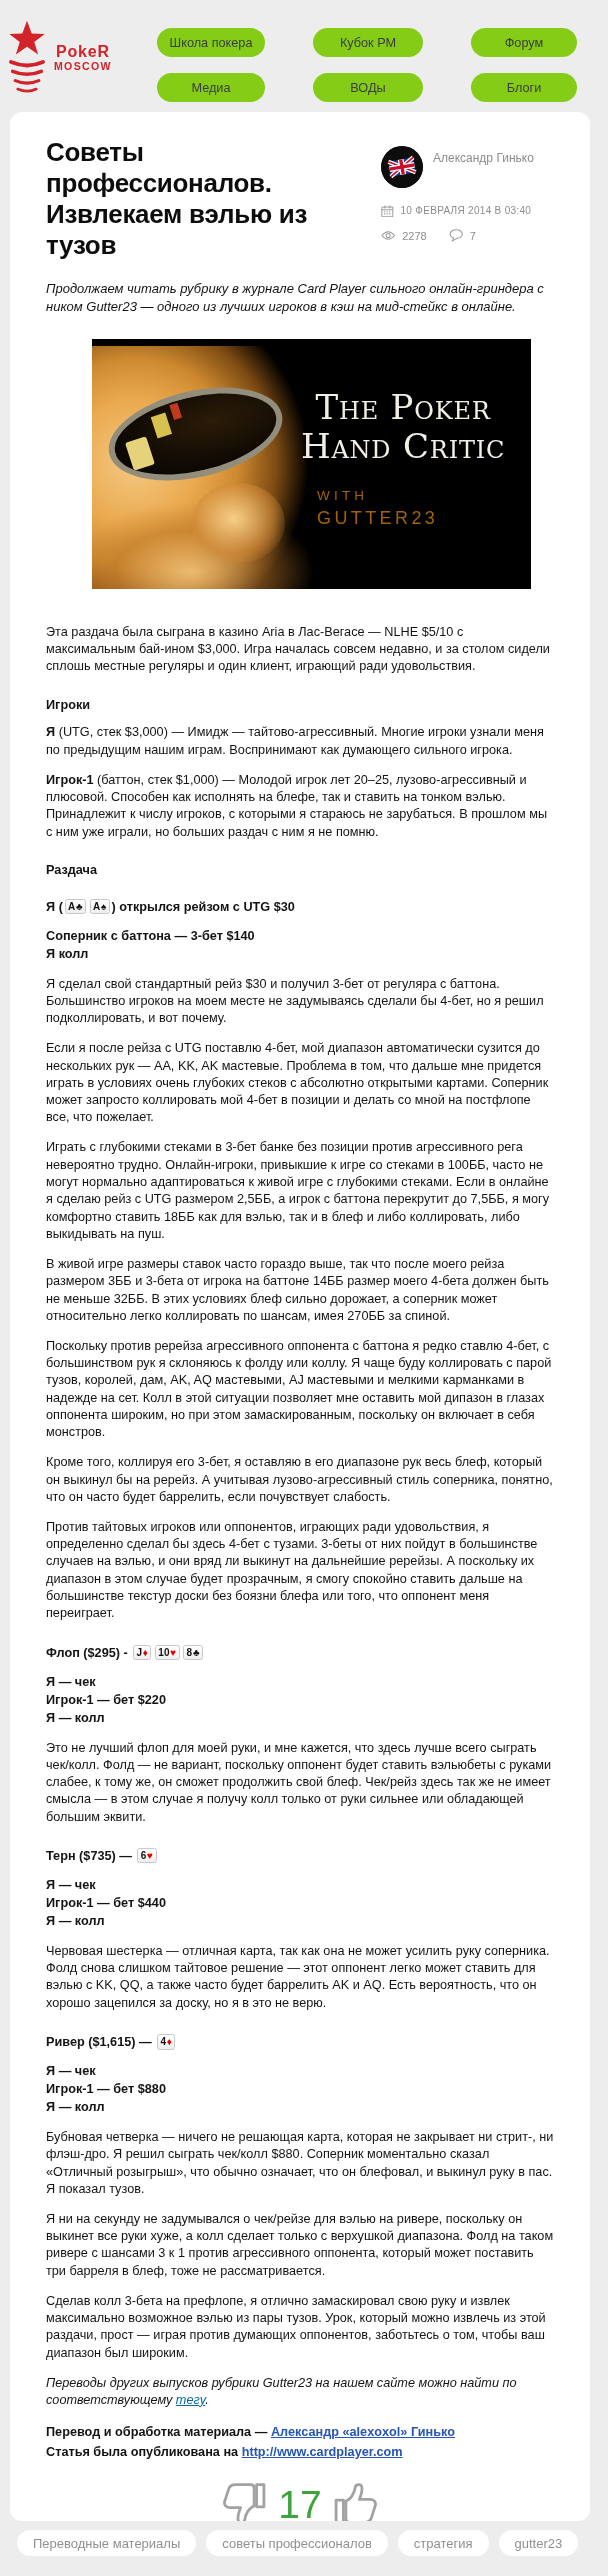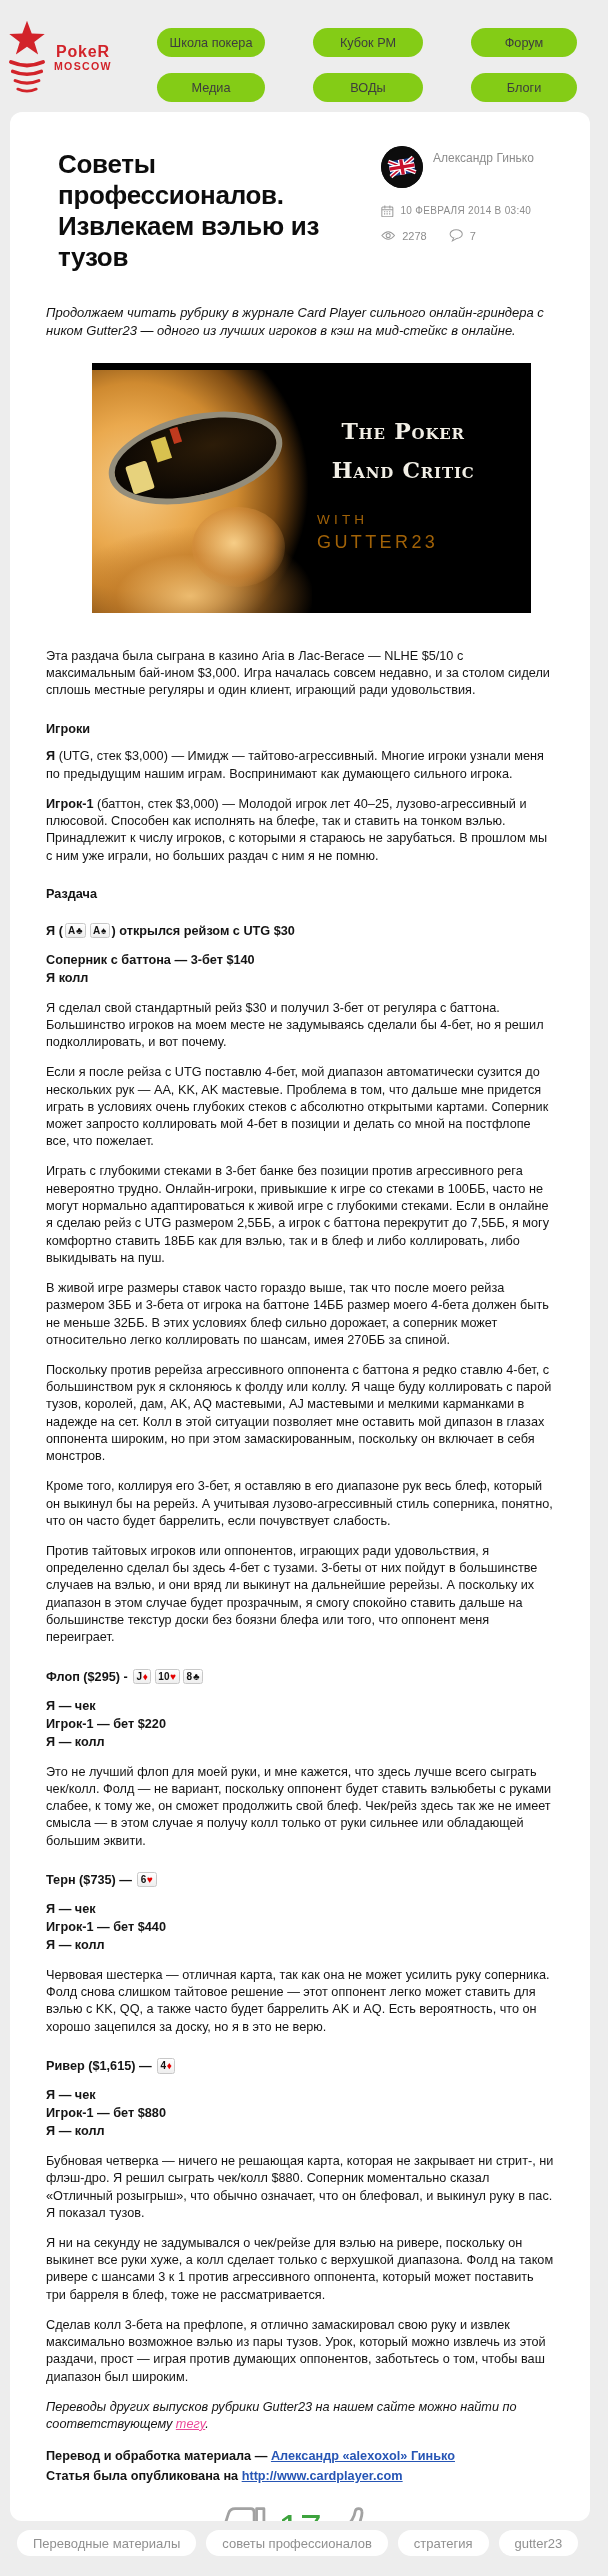--- a/index.html
+++ b/index.html
@@ -28,21 +28,21 @@
   
   .card {
     position:absolute; left:10px; top:112px; width:580px; height:2409px;
     background:#ffffff; border-radius:12px;
     padding:25px 36px 0 36px; overflow:hidden;
   }
 
   .article-head { display:flex; }
   .page-title {
     width:297px; font-size:26px; line-height:31px; font-weight:800;
-    letter-spacing:-0.3px; color:#0d0d0d; margin:12px;
+    letter-spacing:-0.3px; color:#0d0d0d; margin:0;
   }
   .author-col { margin-left:auto; width:173px; padding-top:8.5px; }
   .author-row { display:flex; align-items:flex-start; }
   .avatar { width:42px; height:42px; border-radius:50%; overflow:hidden; flex:0 0 auto; cursor:pointer; }
   .author-name { margin-left:10px; color:#8c8c8c; font-size:12px; padding-top:5px; cursor:pointer; }
   .meta-row { display:flex; align-items:center; color:#8c8c8c; font-size:10px; margin-top:12px; }
   .meta-row.date { letter-spacing:0.3px; margin-top:17px; }
   .meta-row svg { margin-right:6.8px; flex:0 0 auto; }
   .meta-gap { width:22px; }
 
@@ -73,21 +73,21 @@
   .banner-nose {
     position:absolute; left:100px; top:144px; width:93px; height:80px;
     background:radial-gradient(ellipse at 45% 45%, rgba(250,210,140,.95) 0%, rgba(210,140,60,.6) 55%, rgba(0,0,0,0) 78%);
     border-radius:50%;
   }
   .banner-text {
     position:absolute; left:190px; right:6.8px; top:49px; text-align:center; color:#f2efe6;
   }
   .banner-title {
     font-family:"DejaVu Serif", serif; font-variant:small-caps;
-    font-size:22px; line-height:39px; letter-spacing:0.8px; white-space:nowrap;font-weight:bold;
+    font-size:34px; line-height:39px; letter-spacing:0.8px; white-space:nowrap;
   }
   .banner-sub { text-align:left; margin:22px 0 0 35px; color:#a16207; }
   .banner-with { font-size:13.5px; letter-spacing:4.2px; }
   .banner-nick { font-size:18px; letter-spacing:3.4px; margin-top:5px; }
 
   
   .body p { font-size:12.7px; line-height:17.3px; margin:12.7px 0; }
   .body .first-after-banner { margin-top:34px; }
   .section-h { font-weight:bold; font-size:12.7px; margin:22px 0 12.7px; }
   .street-line { font-weight:bold; font-size:12.7px; margin:22px 0 12.7px; }
@@ -98,21 +98,21 @@
     display:inline-block; border:0.8px solid #c8c8c8; border-radius:2.5px;
     background:linear-gradient(#ffffff,#eeeeee);
     padding:0 2.5px; margin:0 1.7px; font-size:10px; font-weight:bold;
     line-height:13.5px; vertical-align:0.8px; color:#111;
   }
   .card-badge .suit { margin-left:0.8px; }
   .card-badge .suit[data-color="red"] { color:#e50000; }
   .card-badge .suit[data-color="black"] { color:#111; }
 
   .tag-note { font-style:italic; font-size:13px; line-height:18.6px; margin:24px 0 0; }
-  a.text-link { color:#ec4899; text-decoration:underline; cursor:pointer;margin-top:16px; }
+  a.text-link { color:#0369a1; text-decoration:underline; cursor:pointer;margin-top:16px; }
 
   .credits { font-weight:bold; font-size:12.7px; line-height:20px; }
   .credits a { color:#2655b5; text-decoration:underline; cursor:pointer; }
 
   
   .vote-row { display:flex; align-items:center; justify-content:center; gap:8.5px; margin-top:17px; }
   .thumb { cursor:pointer; }
   .vote-score { font-size:39px; color:#3da33d; line-height:1; padding:0 1.7px; }
 
   
@@ -221,21 +221,21 @@
   </div>
 
   <div class="body">
 
     <p class="first-after-banner">Эта раздача была сыграна в казино Aria в Лас-Вегасе — NLHE $5/10 с максимальным бай-ином $3,000. Игра началась совсем недавно, и за столом сидели сплошь местные регуляры и один клиент, играющий ради удовольствия.</p>
 
     <div class="section-h">Игроки</div>
 
     <p><b class="lead-in">Я</b><span> (UTG, стек $3,000) — Имидж — тайтово-агрессивный. Многие игроки узнали меня по предыдущим нашим играм. Воспринимают как думающего сильного игрока.</span></p>
 
-    <p><b class="lead-in">Игрок-1</b><span> (баттон, стек $3,000) — Молодой игрок лет 40–25, лузово-агрессивный и плюсовой. Способен как исполнять на блефе, так и ставить на тонком вэлью. Принадлежит к числу игроков, с которыми я стараюсь не зарубаться. В прошлом мы с ним уже играли, но больших раздач с ним я не помню.</span></p>
+    <p><b class="lead-in">Игрок-1</b><span> (баттон, стек $1,000) — Молодой игрок лет 20–25, лузово-агрессивный и плюсовой. Способен как исполнять на блефе, так и ставить на тонком вэлью. Принадлежит к числу игроков, с которыми я стараюсь не зарубаться. В прошлом мы с ним уже играли, но больших раздач с ним я не помню.</span></p>
 
     <div class="section-h">Раздача</div>
 
     <div class="street-line">
       <span>Я (</span><span class="card-badge"><span>A</span><span class="suit" data-color="black">♣</span></span><span class="card-badge"><span>A</span><span class="suit" data-color="black">♠</span></span><span>) открылся рейзом с UTG $30</span>
     </div>
 
     <div class="actions">
       <div>Соперник с баттона — 3-бет $140</div>
       <div>Я колл</div>

